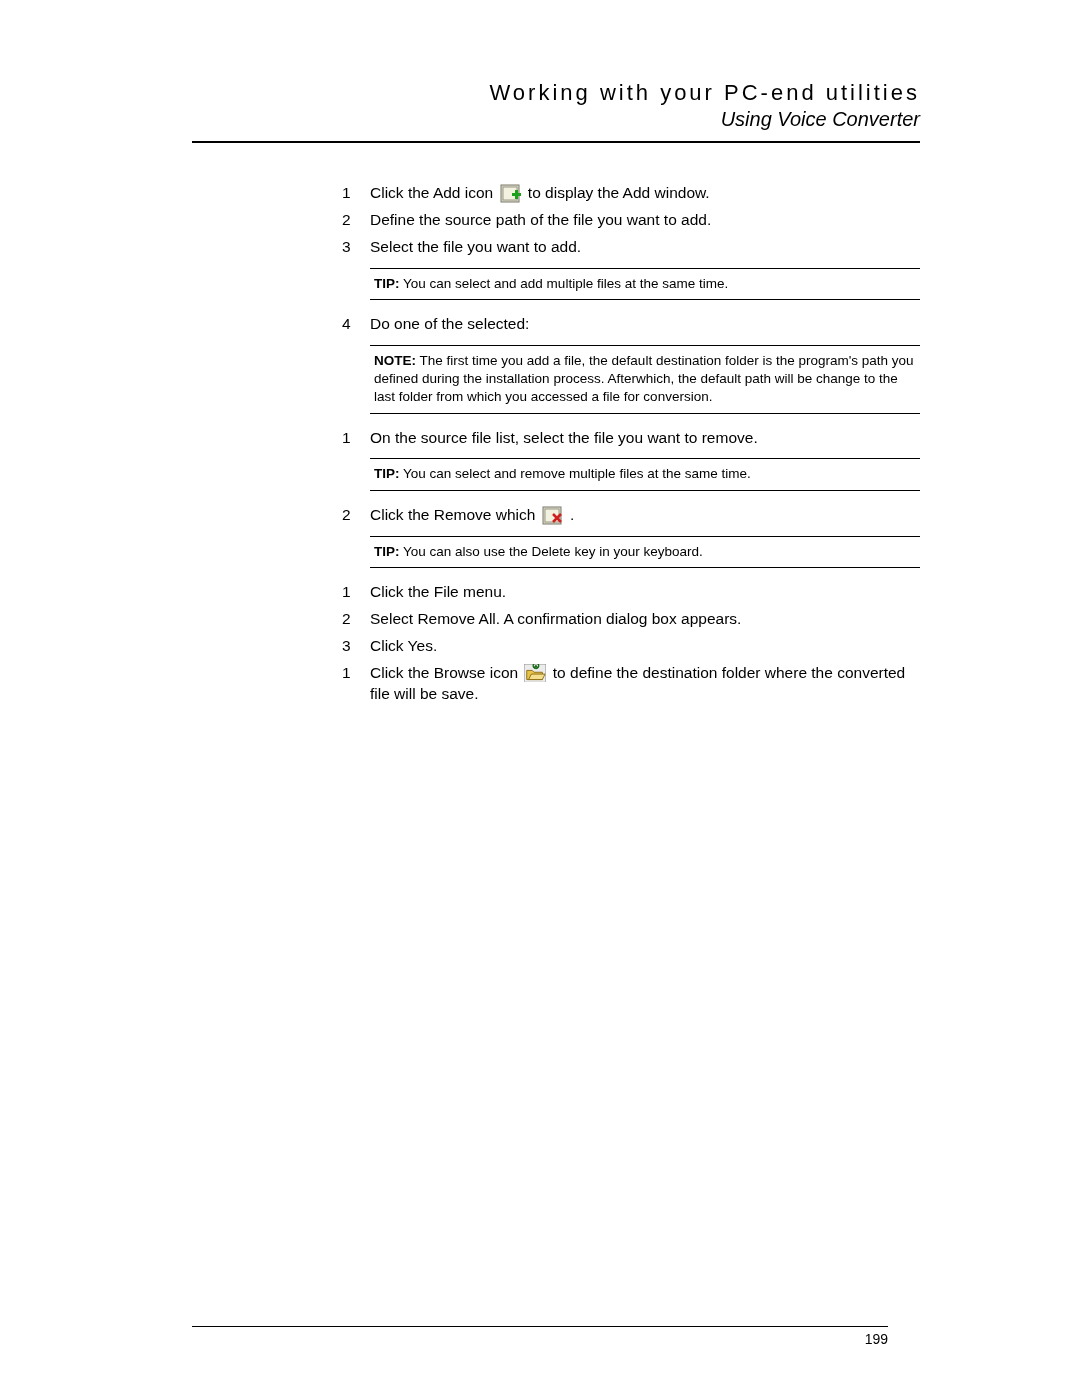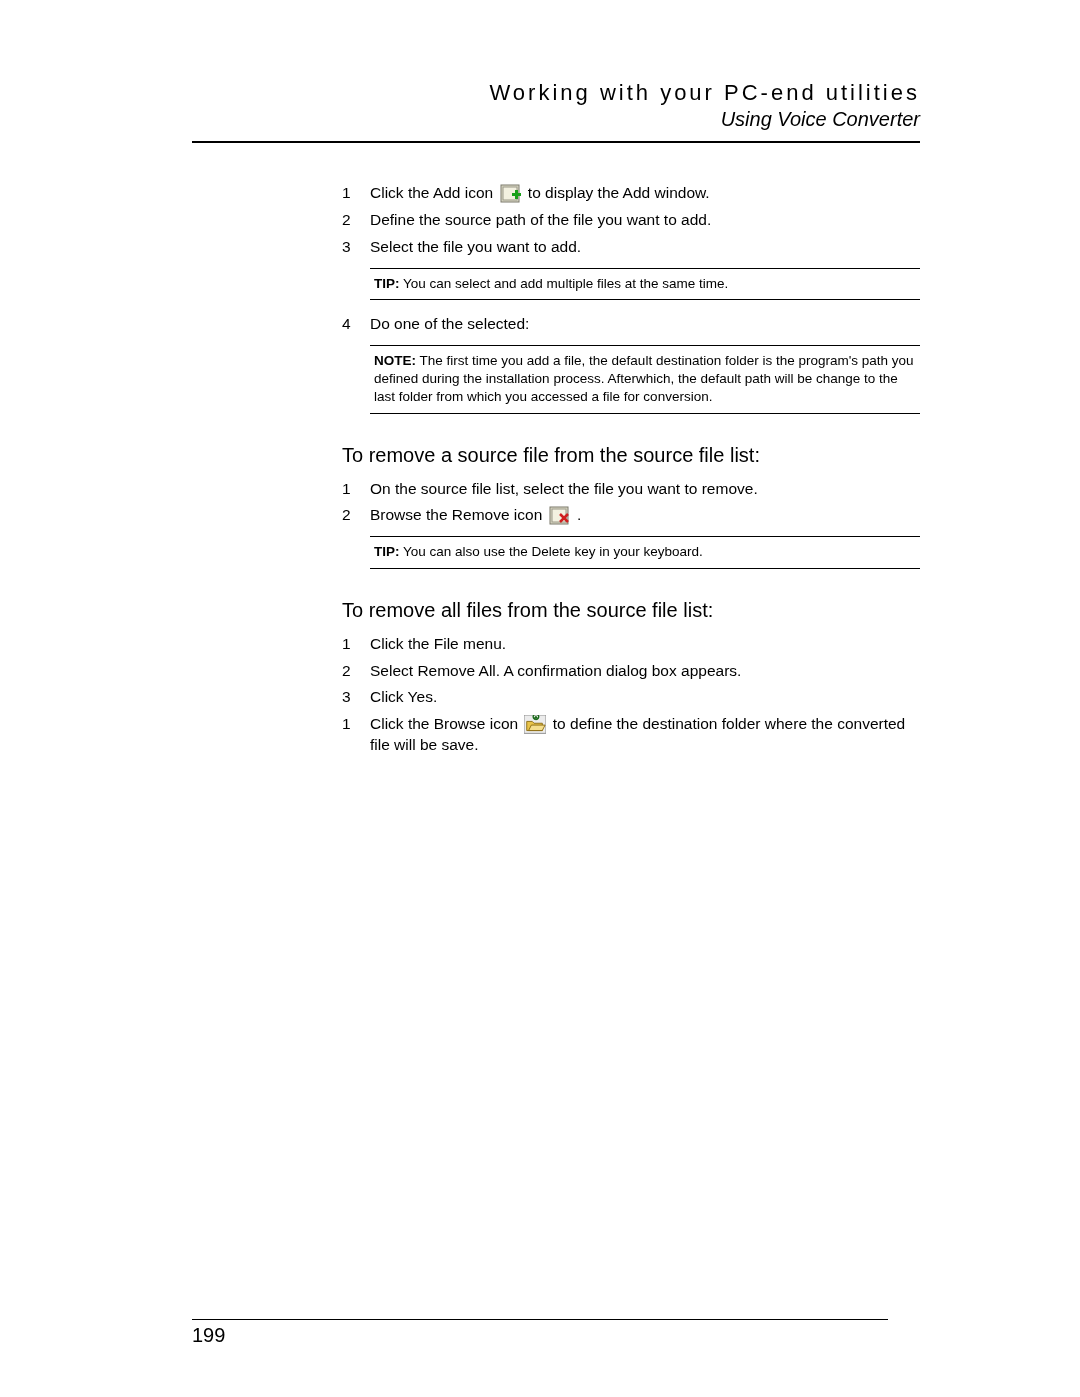--- a/index.html
+++ b/index.html
@@ -90,22 +90,22 @@
     bottom: 50px;
     left: 130px;
     right: 130px;
   }
   .footer-rule {
     border: none;
     border-top: 1.5px solid #000;
     margin: 0;
   }
   .pagenum {
-    text-align: left;
-    font-size: 20px;
+    text-align: right;
+    font-size: 14px;
     margin-top: 4px;
   }
 </style>
 </head>
 <body>
 
 <div class="page">
 
   <div class="header">
     <div class="chapter">Working with your PC-end utilities</div>
@@ -149,50 +149,51 @@
       <div class="num">4</div>
       <div class="body">
         <span>Do one of the selected:</span>
       </div>
     </div>
 
     <div class="callout">
       <span class="label">NOTE:</span><span> The first time you add a file, the default destination folder is the program's path you defined during the installation process. Afterwhich, the default path will be change to the last folder from which you accessed a file for conversion.</span>
     </div>
 
-    <h3 class="subheading">To remove a source file from the source file list:</h3>
 
     <div class="step">
       <div class="num">1</div>
       <div class="body">On the source file list, select the file you want to remove.</div>
     </div>
 
+    <div class="callout">
+      <span class="label">TIP:</span><span> You can select and remove multiple files at the same time.</span>
+    </div>
 
     <div class="step">
       <div class="num">2</div>
       <div class="body">
-        <span>Browse the Remove icon </span>
+        <span>Click the Remove which </span>
         <span class="icon-inline">
           <svg viewBox="0 0 22 20">
             <rect x="1" y="1" width="18" height="17" fill="#dedcc9" stroke="#7a786a"></rect>
             <rect x="3" y="3" width="14" height="13" fill="#f3f1e0" stroke="#9a9888"></rect>
             <line x1="11" y1="8" x2="19" y2="16" stroke="#d02020" stroke-width="2.5"></line>
             <line x1="19" y1="8" x2="11" y2="16" stroke="#d02020" stroke-width="2.5"></line>
           </svg>
         </span>
         <span>.</span>
       </div>
     </div>
 
     <div class="callout">
       <span class="label">TIP:</span><span> You can also use the Delete key in your keyboard.</span>
     </div>
 
 
-    <h3 class="subheading">To remove all files from the source file list:</h3>
 
     <div class="step">
       <div class="num">1</div>
       <div class="body">Click the File menu.</div>
     </div>
     <div class="step">
       <div class="num">2</div>
       <div class="body">Select Remove All. A confirmation dialog box appears.</div>
     </div>
     <div class="step">

